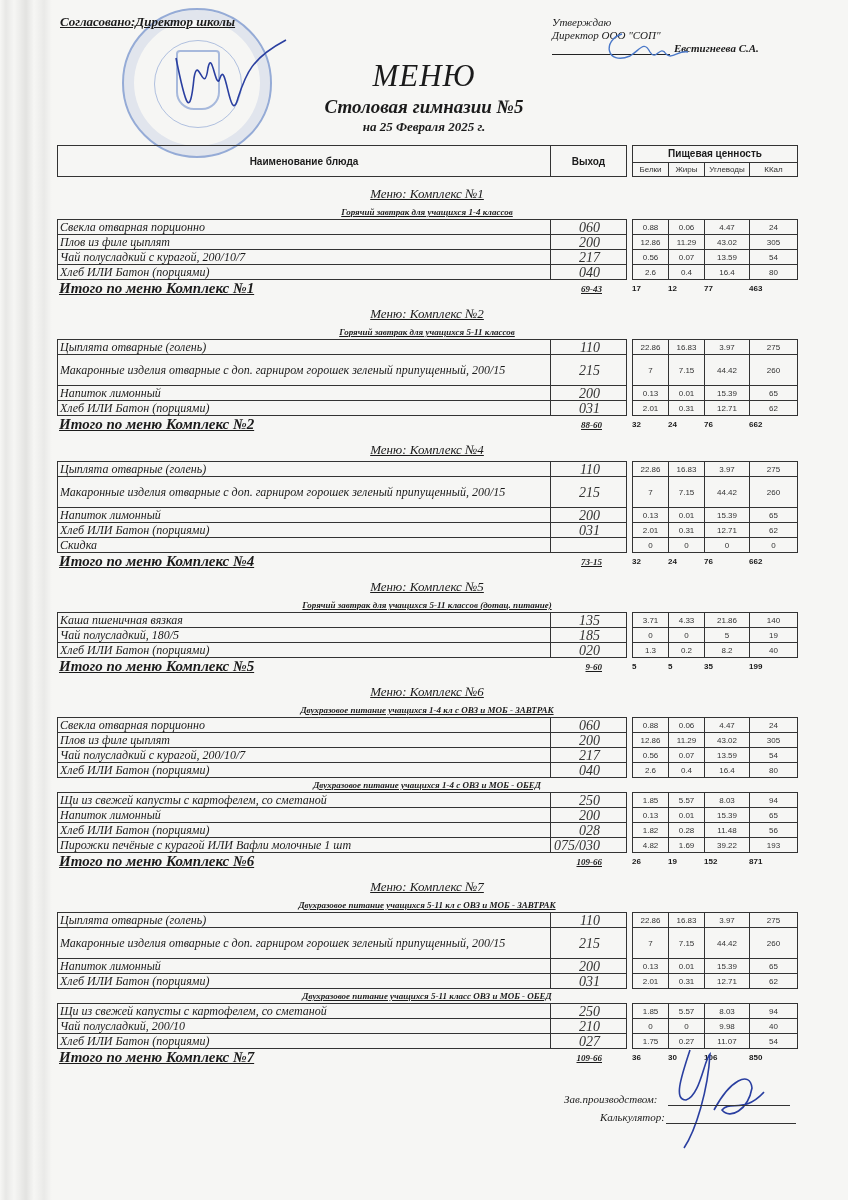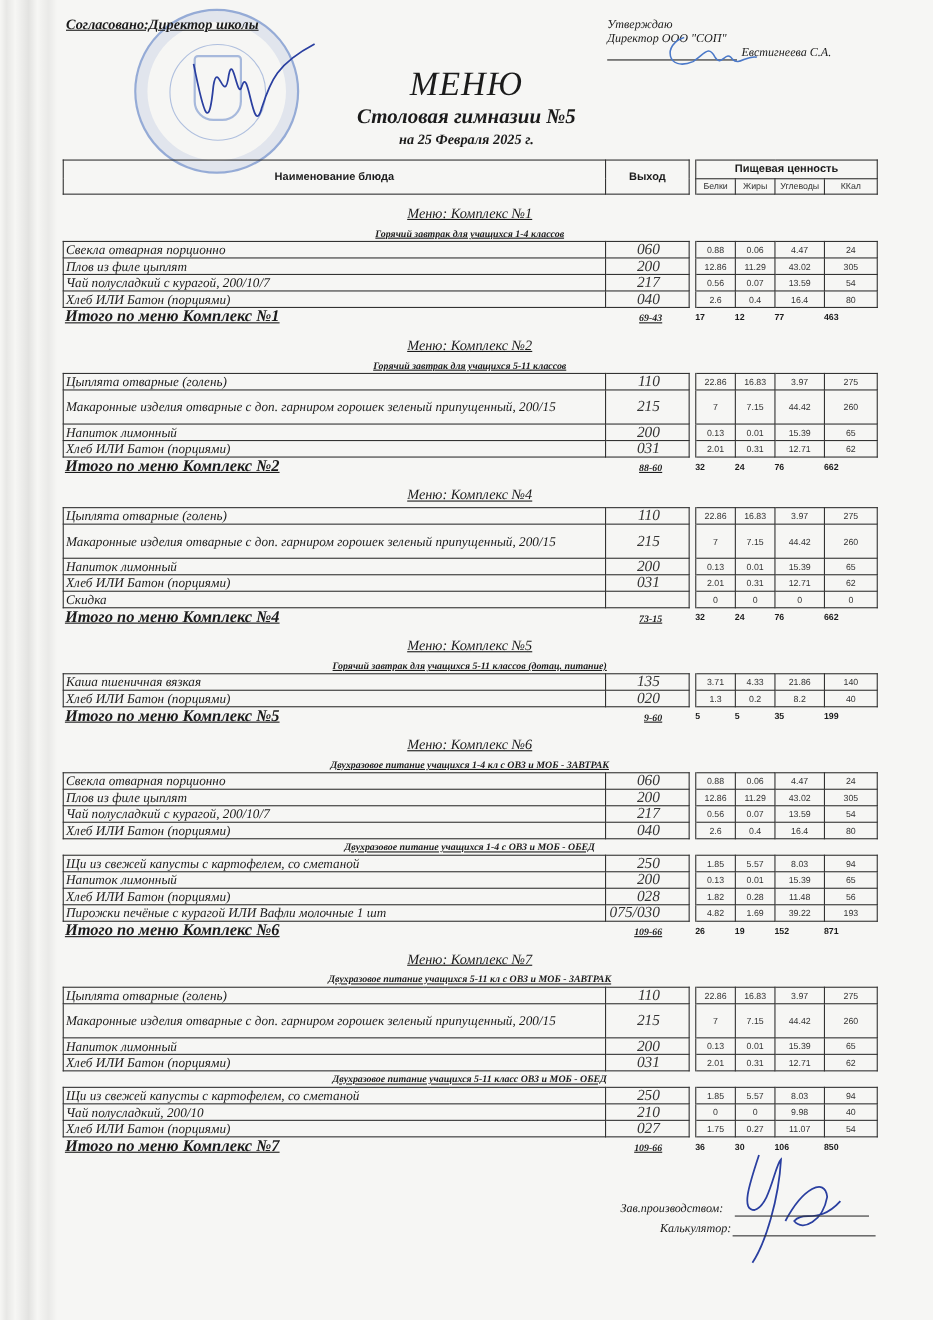--- a/index.html
+++ b/index.html
@@ -33,21 +33,21 @@
   .sig { position: absolute; pointer-events: none; }
 
   .left-approve {
     position: absolute; left: 60px; top: 14px;
     font-size: 13px; font-style: italic; font-weight: bold; text-decoration: underline;
   }
   .right-approve {
     position: absolute; left: 552px; top: 16px; font-size: 11px; font-style: italic; line-height: 13px;
   }
   .right-approve .line { display: inline-block; width: 118px; border-bottom: 1px solid #222; height: 12px; vertical-align: bottom; }
-  .right-approve .name { margin-left: 4px; }
+  .right-approve .name { margin-left: 4px; font-weight: bold; }
 
   .title {
     position: absolute; left: 0; width: 848px; text-align: center; top: 58px;
     font-size: 31px; font-style: italic; letter-spacing: 1px;
   }
   .subtitle {
     position: absolute; left: 0; width: 848px; text-align: center; top: 96px;
     font-size: 19px; font-style: italic; font-weight: bold;
   }
   .date {
@@ -388,20 +388,29 @@
           <tr>
         <td class="name">Каша пшеничная вязкая</td>
         <td class="yield">135</td>
         <td class="gap"></td>
         <td class="num">3.71</td>
         <td class="num">4.33</td>
         <td class="num">21.86</td>
         <td class="num">140</td>
       </tr>
           <tr>
+        <td class="name">Чай полусладкий, 180/5</td>
+        <td class="yield">185</td>
+        <td class="gap"></td>
+        <td class="num">0</td>
+        <td class="num">0</td>
+        <td class="num">5</td>
+        <td class="num">19</td>
+      </tr>
+          <tr>
         <td class="name">Хлеб ИЛИ Батон (порциями)</td>
         <td class="yield">020</td>
         <td class="gap"></td>
         <td class="num">1.3</td>
         <td class="num">0.2</td>
         <td class="num">8.2</td>
         <td class="num">40</td>
       </tr>
         </tbody>
       </table>

